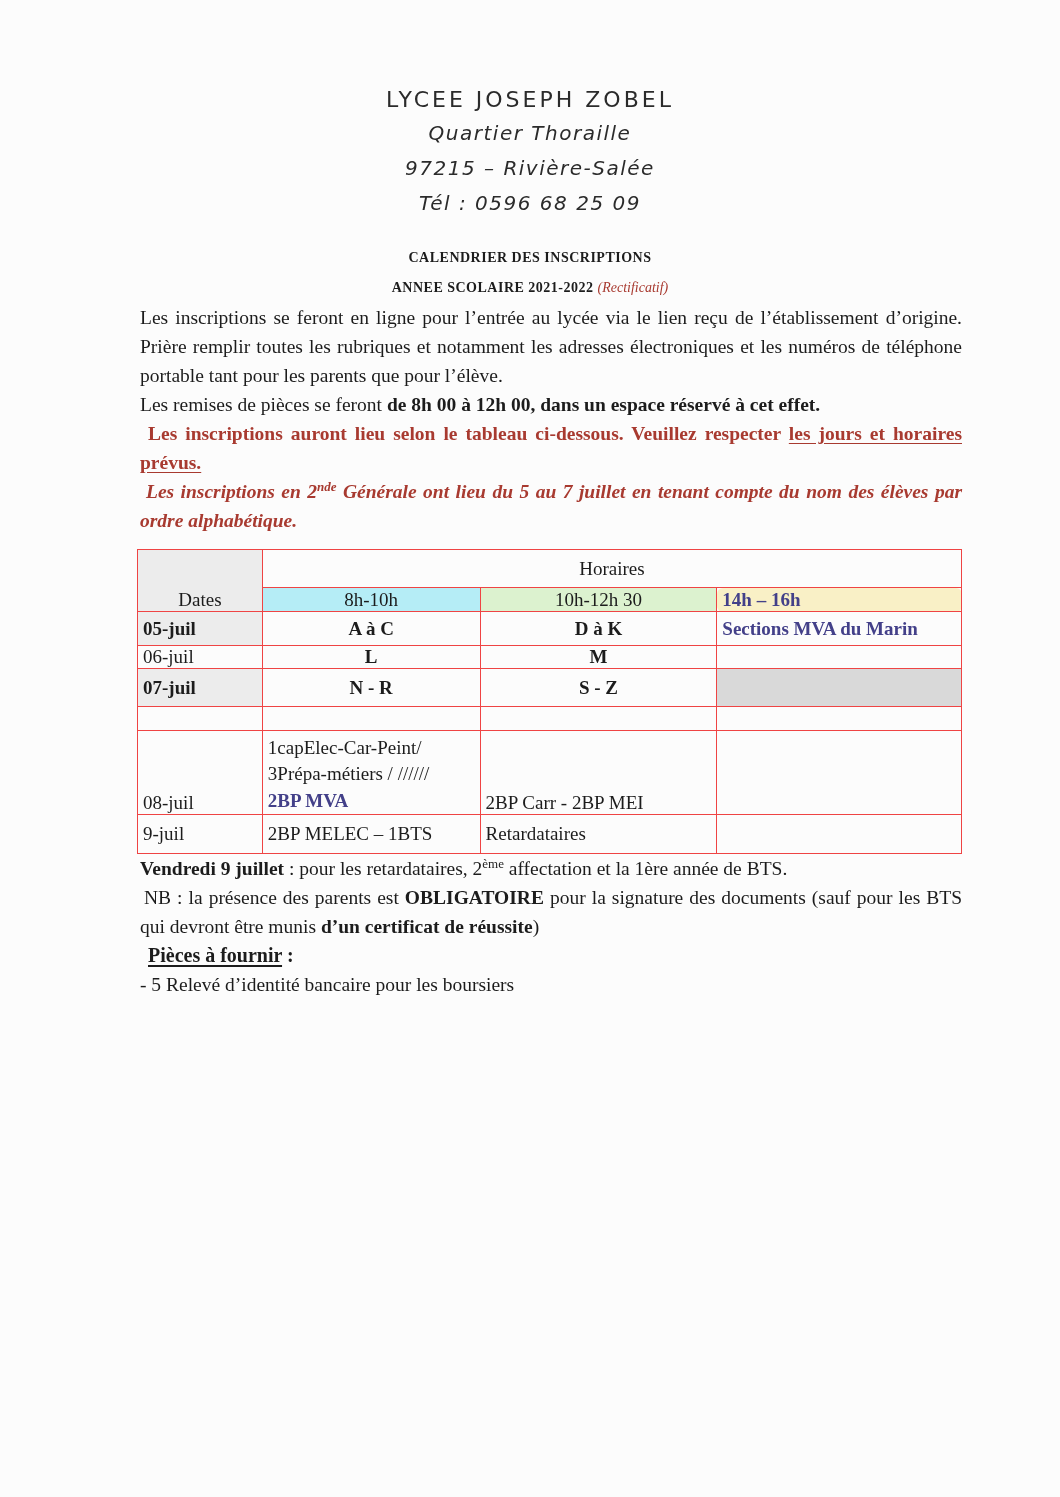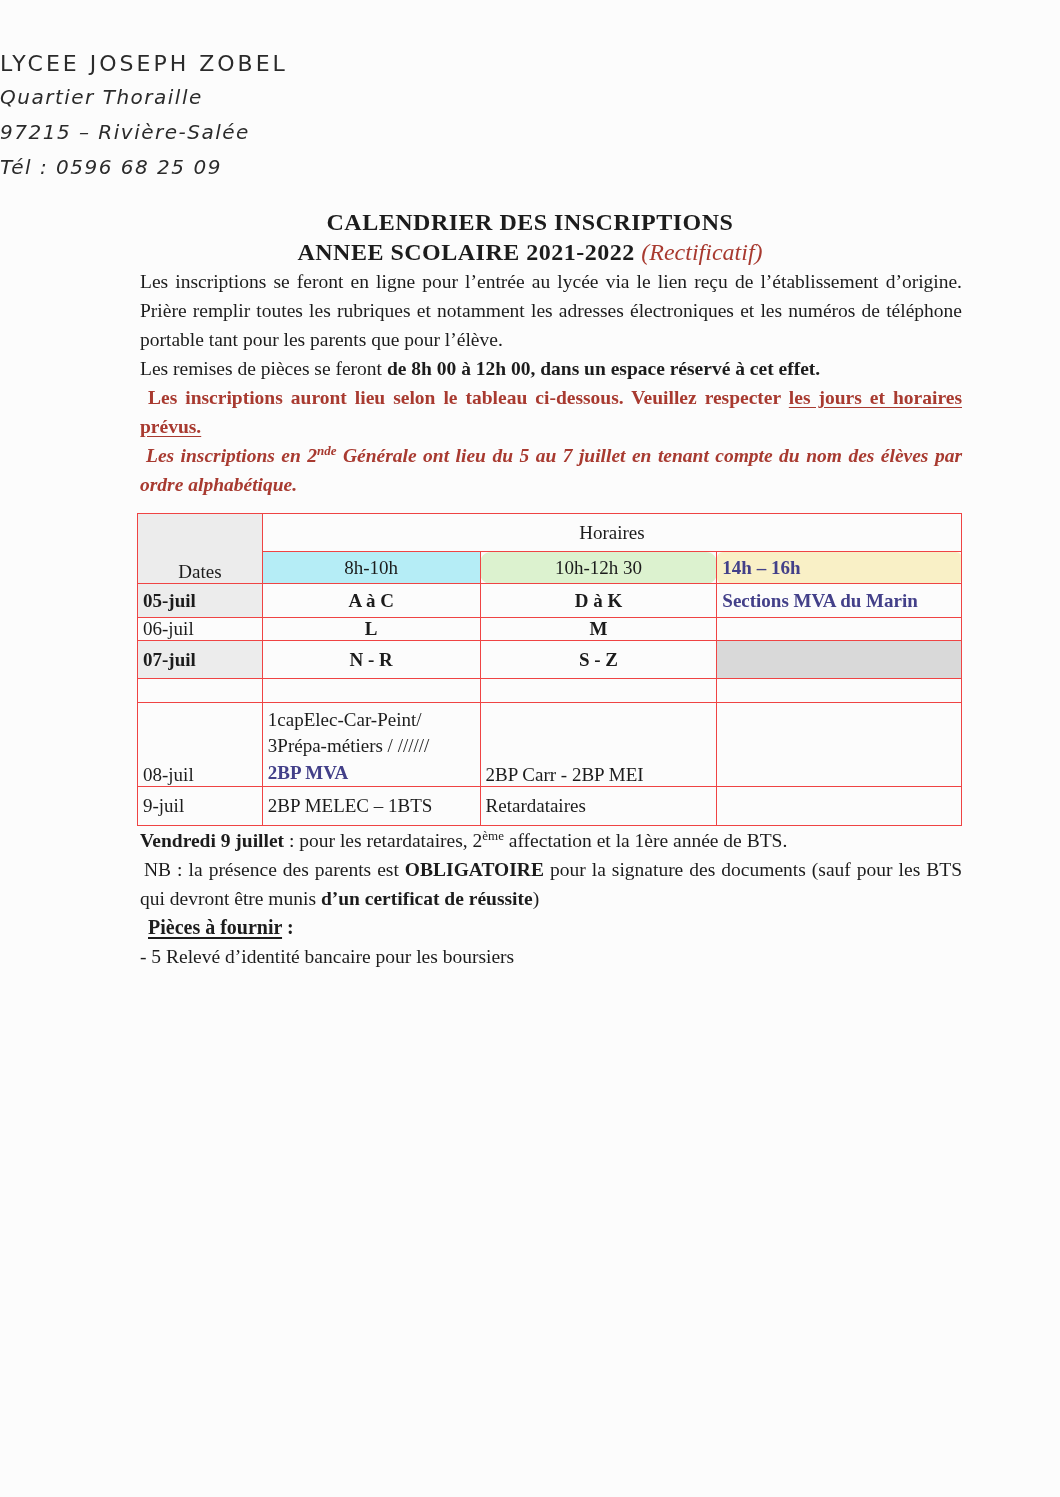--- a/index.html
+++ b/index.html
@@ -12,24 +12,24 @@
     --gray-light:#ececec;
     --ink:#1c1c1c;
   }
   html,body{margin:0;padding:0;background:#e8e8e8;}
   .sheet{
     position:relative;width:1060px;height:1497px;margin:0 auto;
     background:#fcfcfc;color:var(--ink);
     font-family:"Liberation Serif", serif;overflow:hidden;
   }
   
-  .hdr{padding-top:48px;}
+  .hdr{padding-top:84px;text-align:center;}
   .school{font-family:"DejaVu Sans", sans-serif;font-size:22px;letter-spacing:3px;color:#2b2b2b;line-height:32px;}
   .addr{font-family:"DejaVu Sans", sans-serif;font-style:italic;font-size:20px;letter-spacing:1.5px;color:#2b2b2b;line-height:35px;}
-  .title-block{margin-top:22px;text-align:center;font-weight:bold;font-size:24px;line-height:30px;letter-spacing:.5px;}
+  .title-block{margin-top:22px;text-align:center;font-weight:bold;font-size:14px;line-height:30px;letter-spacing:.5px;}
   .rect-note{color:var(--accent-red);font-style:italic;font-weight:normal;letter-spacing:0;}
   
   .content{margin-left:140px;width:822px;}
   .content p{margin:0;font-size:19.5px;line-height:29px;text-align:justify;}
   .p1{margin-top:52px;}
   .p2{margin-top:26px;}
   .bold{font-weight:bold;}
   .red{color:var(--accent-red);font-weight:bold;}
   .red1{margin-top:30px;line-height:31px;text-indent:8px;}
   .red2{margin-top:25px;line-height:31px;text-indent:6px;font-style:italic;}
@@ -40,21 +40,21 @@
   .pieces{margin-top:75px;font-weight:bold;font-size:20px !important;text-indent:8px;text-align:left !important;}
   .item{margin-top:30px;margin-left:-12px;text-align:left !important;}
   
   table.cal{border-collapse:collapse;table-layout:fixed;margin-top:14px;margin-left:-3px;}
   table.cal td{border:1px solid #ef4444;font-size:19px;padding:0 5px;overflow:hidden;}
   .horaires-cell{text-align:center;font-size:19.5px;}
   .dates-cell{text-align:center;vertical-align:bottom;padding-bottom:7px;background:var(--gray-light);font-size:19.5px;}
   .t-center{text-align:center;}
   .t-left{text-align:left;}
   .bg-cyan{background:var(--cyan);}
-  .bg-green{background:var(--green);border-radius:11px;}
+  .bg-green{background:var(--green);}
   .bg-yellow{background:var(--yellow);border-radius:6px;}
   .bg-gray-light{background:var(--gray-light);}
   .bg-gray{background:var(--gray-cell);}
   .purple{color:var(--purple);font-weight:bold;}
   .c-date{text-align:left;font-size:19.5px;}
   .row-08 td{vertical-align:bottom;padding-bottom:3px;}
   .lines div{line-height:26.5px;text-align:left;}
 </style>
 </head>
 <body>
@@ -88,21 +88,21 @@
         <col style="width:125px">
           <col style="width:218px">
           <col style="width:237px">
           <col style="width:245px">
       </colgroup>
       <tbody>
         <tr style="height:38px">
           <td rowspan="2" class="dates-cell">Dates</td>
           <td colspan="3" class="horaires-cell">Horaires</td>
         </tr>
-        <tr style="height:32px">
+        <tr style="height:24px">
           <td class="t-center bg-cyan">8h-10h</td>
           <td class="t-center bg-green">10h-12h 30</td>
           <td class="t-left bg-yellow purple">14h – 16h</td>
         </tr>
         <tr style="height:34px">
           <td class="c-date bold bg-gray-light">05-juil</td>
           <td class="t-center bold">A à C</td>
           <td class="t-center bold">D à K</td>
           <td class="t-left purple">Sections MVA du Marin</td>
         </tr>

